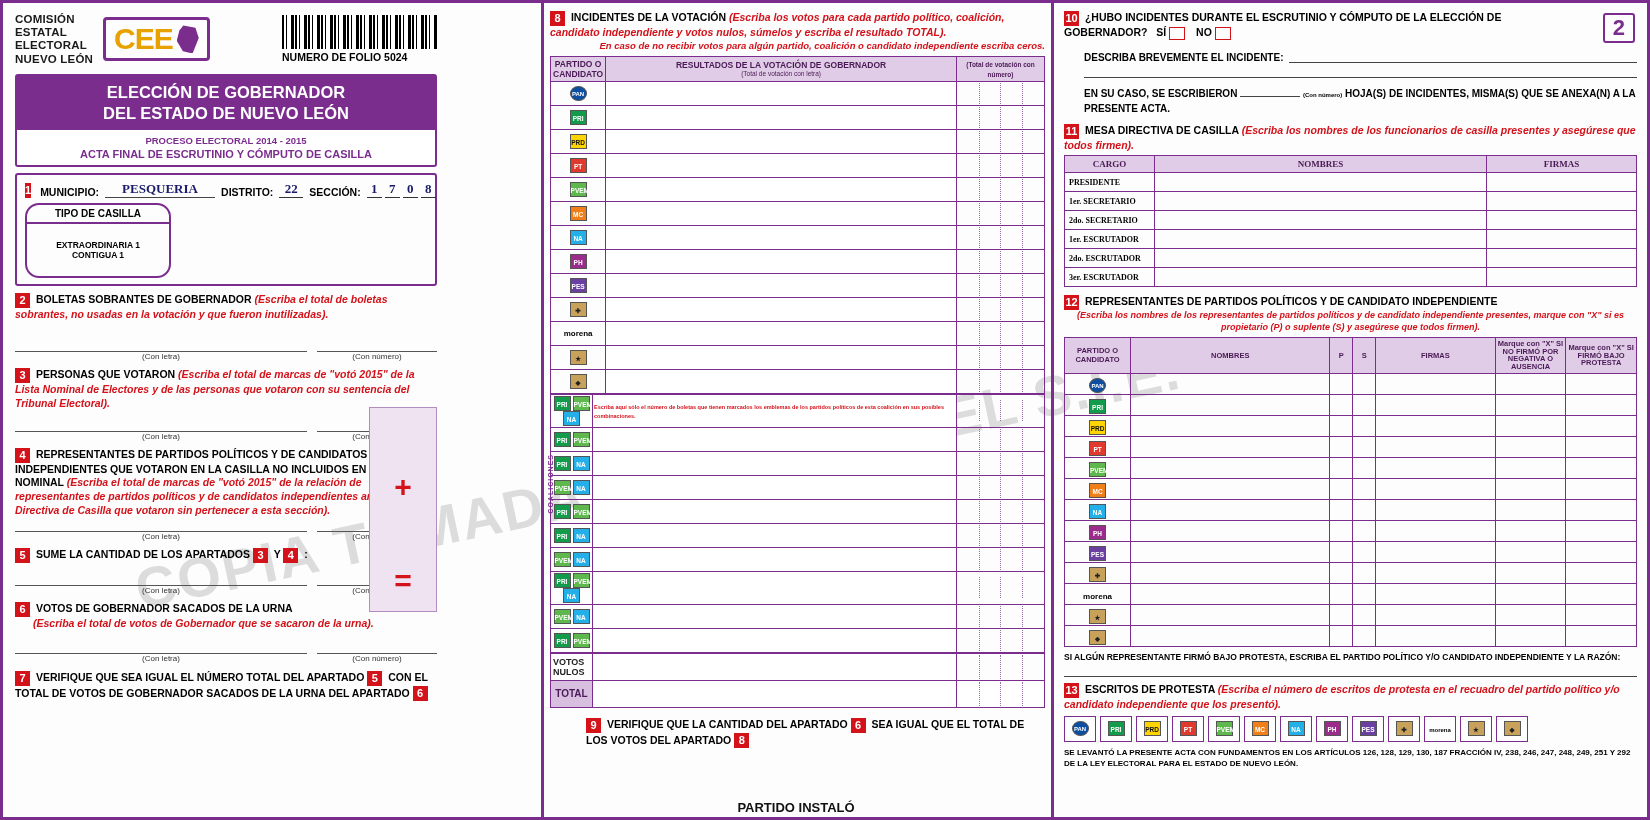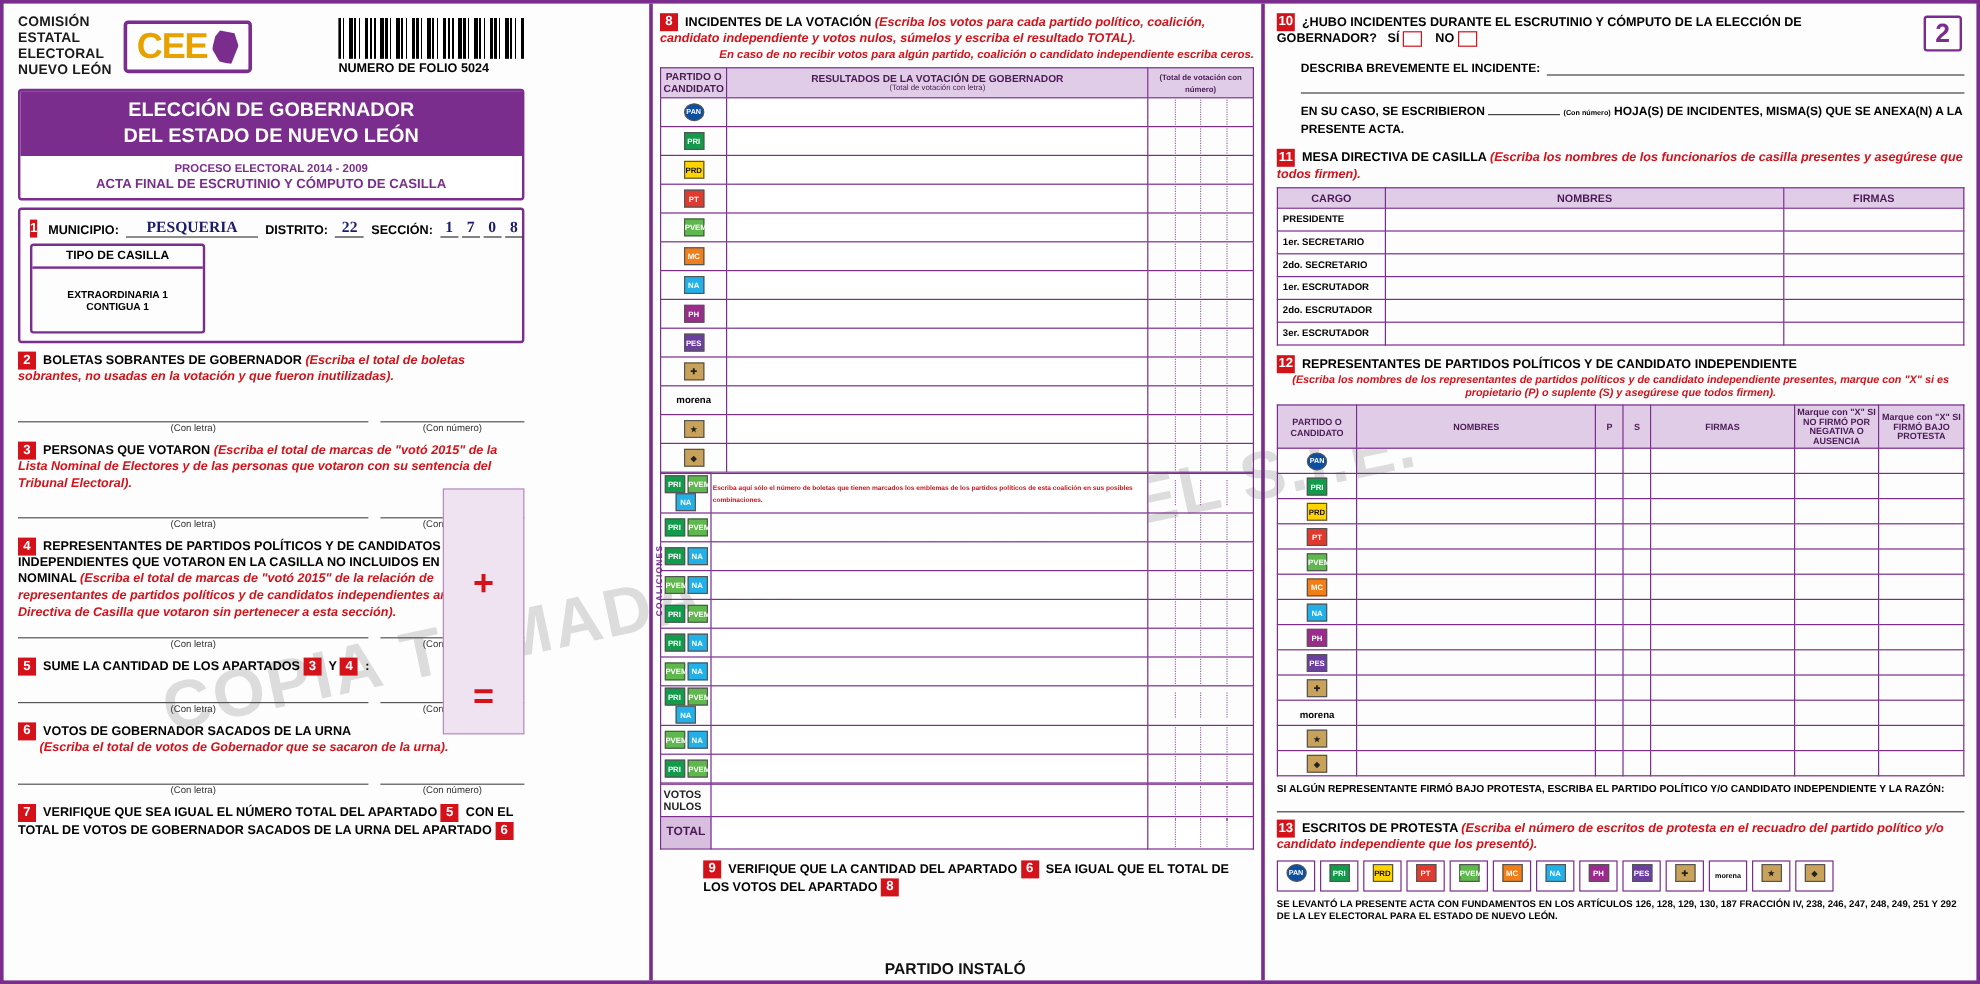--- a/index.html
+++ b/index.html
@@ -81,21 +81,21 @@
 
   
   .sec { margin-top: 7px; font-size: 11px; }
   .hand {
     font-family: "Liberation Serif", serif; color: #1b1b6b; font-size: 13px;
   }
   .hline { border-bottom: 1px solid #444; flex: 1; }
   .label-small { font-size: 8px; color: #333; text-align: center; }
 
   #sec1box { border: 2px solid #7B2D8E; border-radius: 3px; padding: 6px 8px; margin-top: 6px; }
-  .tipo-box { border: 2px solid #7B2D8E; border-radius: 3px; text-align: center; }
+  .tipo-box { border: 2px solid #7B2D8E; border-radius: 14px; text-align: center; }
   .tipo-head { border-bottom: 2px solid #7B2D8E; font-size: 10px; font-weight: bold; padding: 3px 10px; }
   .tipo-body { font-size: 8.5px; font-weight: bold; padding: 16px 8px; }
 
   .seccion-digits { display: inline-flex; gap: 3px; }
   .seccion-digits span {
     border-bottom: 1px solid #333; width: 15px; text-align: center;
     font-family: "Liberation Serif", serif; font-size: 13px; color: #1b1b6b;
   }
 
   .blk-title { font-size: 10.5px; font-weight: bold; line-height: 1.3; }
@@ -143,21 +143,21 @@
   .c-ps { background: #6B3FA0; }
   .c-ind { background: #C8A25B; color: #222; }
   .coal-label {
     writing-mode: vertical-rl; transform: rotate(180deg);
     font-size: 7px; color: #7B2D8E; font-weight: bold; letter-spacing: 1px;
   }
 
   
   .big-num { position: absolute; right: 12px; top: 10px; border: 2px solid #7B2D8E; color: #7B2D8E; font-weight: bold; font-size: 22px; padding: 0 8px; border-radius: 3px;}
   .chk { display: inline-block; width: 16px; height: 13px; border: 1px solid #D3121A; vertical-align: middle; }
-  table.mesa { border-collapse: collapse; width: 100%; font-size: 8.5px; margin-top: 3px; }
+  table.mesa { border-collapse: collapse; width: 100%; font-size: 8.5px; margin-top: 3px; font-family: Liberation Serif, serif; }
   table.mesa th { background: #E0CCE6; color: #4a1a56; border: 1px solid #7B2D8E; font-size: 9px; padding: 3px; }
   table.mesa td { border: 1px solid #7B2D8E; height: 19px; padding: 1px 4px; font-size: 8px; font-weight: bold; }
   table.reps { border-collapse: collapse; width: 100%; }
   table.reps th { background: #E0CCE6; color: #4a1a56; border: 1px solid #7B2D8E; font-size: 7.5px; padding: 2px; font-weight: bold;}
   table.reps td { border: 1px solid #7B2D8E; height: 20px; }
   .tiny { font-size: 5.5px; line-height: 1.05; }
   .foot-note { font-size: 8.5px; font-weight: bold; line-height: 1.35; margin-top: 5px; }
 
   
   #watermark {
@@ -196,21 +196,21 @@
         <div class="folio">NUMERO DE FOLIO 5024</div>
       </div>
     </div>
 
     <div id="title-block">
       <div id="title-bar">
         <div>ELECCIÓN DE GOBERNADOR</div>
         <div>DEL ESTADO DE NUEVO LEÓN</div>
       </div>
       <div id="title-sub">
-        <div>PROCESO ELECTORAL  2014 - 2009</div>
+        <div>PROCESO ELECTORAL  2014 - 2015</div>
         <div class="acta">ACTA FINAL DE ESCRUTINIO Y CÓMPUTO DE CASILLA</div>
       </div>
     </div>
 
     <div id="sec1box">
       <div style="display:flex;align-items:flex-end;gap:6px;font-size:10.5px;font-weight:bold;">
         <span class="num-badge">1</span>
         <span>MUNICIPIO:</span>
         <span class="hline hand" style="text-align:center;min-width:110px;">PESQUERIA</span>
         <span>DISTRITO:</span>

